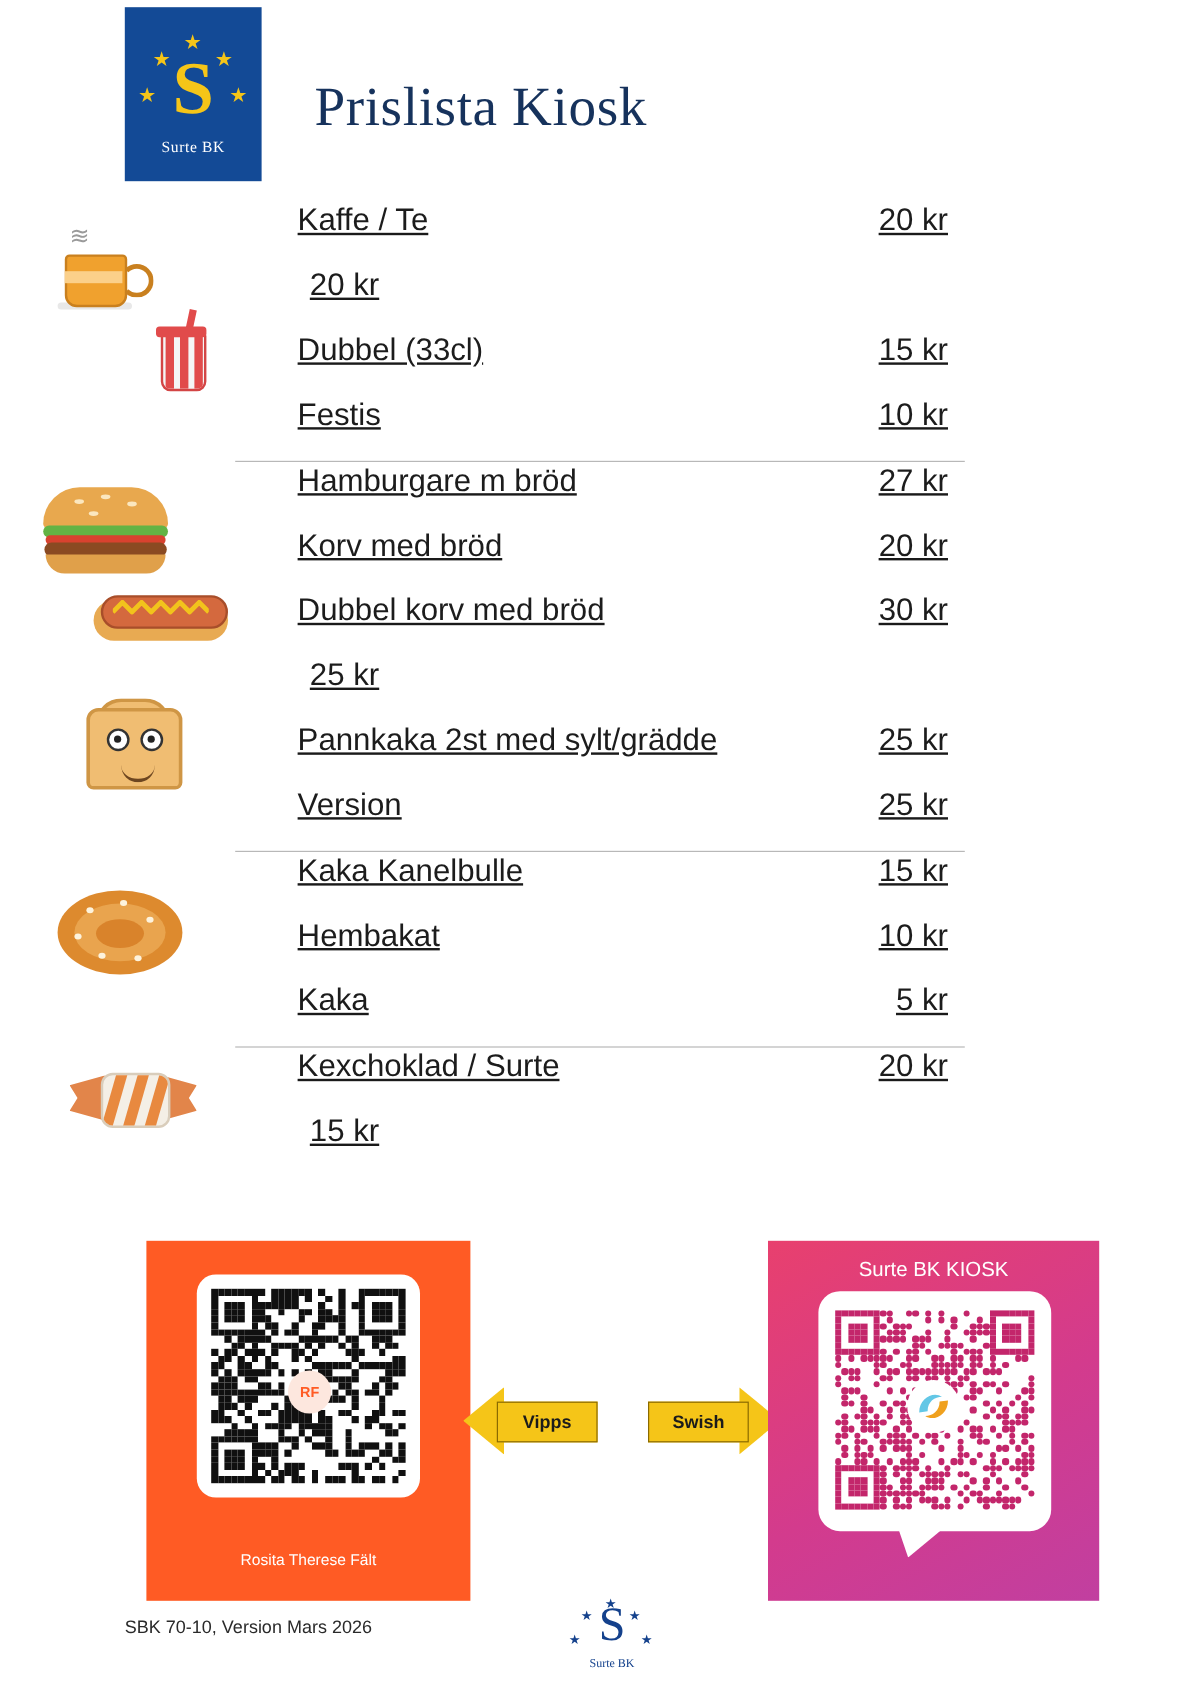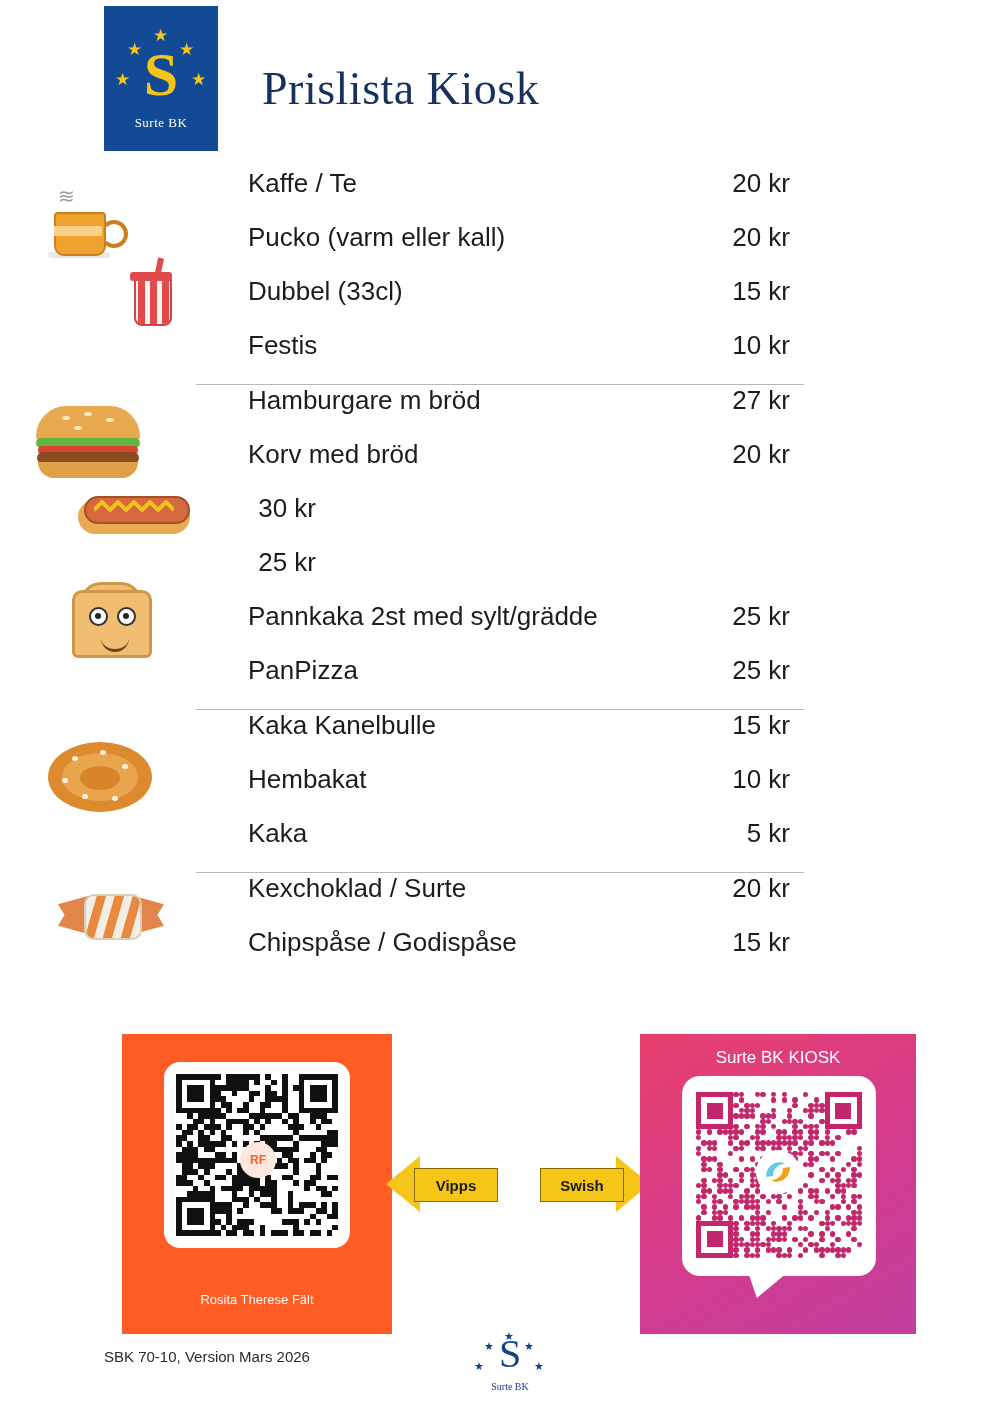--- a/index.html
+++ b/index.html
@@ -84,20 +84,21 @@
   }
   .group {
     border-bottom: 1px solid #b8b8b8;
   }
   .group.last { border-bottom: none; }
   .row {
     display: flex;
     align-items: baseline;
     justify-content: space-between;
     height: 54px;
+    text-decoration: underline;
   }
   .row .item {
     font-size: 26px;
     color: #1c1c1c;
     padding-left: 52px;
   }
   .row .price {
     font-size: 26px;
     color: #1c1c1c;
     width: 120px;
@@ -416,21 +417,20 @@
   </div>
 </div>
 
 <div class="pricelist">
     <div class="group">
       <div class="row">
         <div class="item">Kaffe / Te</div>
         <div class="price">20 kr</div>
       </div>
       <div class="row">
-        <div class="item">Pucko (varm eller kall)</div>
         <div class="price">20 kr</div>
       </div>
       <div class="row">
         <div class="item">Dubbel (33cl)</div>
         <div class="price">15 kr</div>
       </div>
       <div class="row">
         <div class="item">Festis</div>
         <div class="price">10 kr</div>
       </div>
@@ -438,31 +438,32 @@
     <div class="group">
       <div class="row">
         <div class="item">Hamburgare m bröd</div>
         <div class="price">27 kr</div>
       </div>
       <div class="row">
         <div class="item">Korv med bröd</div>
         <div class="price">20 kr</div>
       </div>
       <div class="row">
+        <div class="item">Dubbel korv med bröd</div>
         <div class="price">30 kr</div>
       </div>
       <div class="row">
         <div class="price">25 kr</div>
       </div>
       <div class="row">
         <div class="item">Pannkaka 2st med sylt/grädde</div>
         <div class="price">25 kr</div>
       </div>
       <div class="row">
-        <div class="item">PanPizza</div>
+        <div class="item">Version</div>
         <div class="price">25 kr</div>
       </div>
     </div>
     <div class="group">
       <div class="row">
         <div class="item">Kaka Kanelbulle</div>
         <div class="price">15 kr</div>
       </div>
       <div class="row">
         <div class="item">Hembakat</div>
@@ -472,21 +473,20 @@
         <div class="item">Kaka</div>
         <div class="price">5 kr</div>
       </div>
     </div>
     <div class="group last">
       <div class="row">
         <div class="item">Kexchoklad / Surte</div>
         <div class="price">20 kr</div>
       </div>
       <div class="row">
-        <div class="item">Chipspåse / Godispåse</div>
         <div class="price">15 kr</div>
       </div>
     </div>
   </div>
 
 <div class="payments">
 
   <div class="vipps-card">
     <div class="vipps-qr-frame">
       <div class="qr" id="qr-vipps" style="left: 12px; top: 12px; width: 162px; height: 162px; grid-template-columns: repeat(29, 1fr); grid-template-rows: repeat(29, 1fr);">

